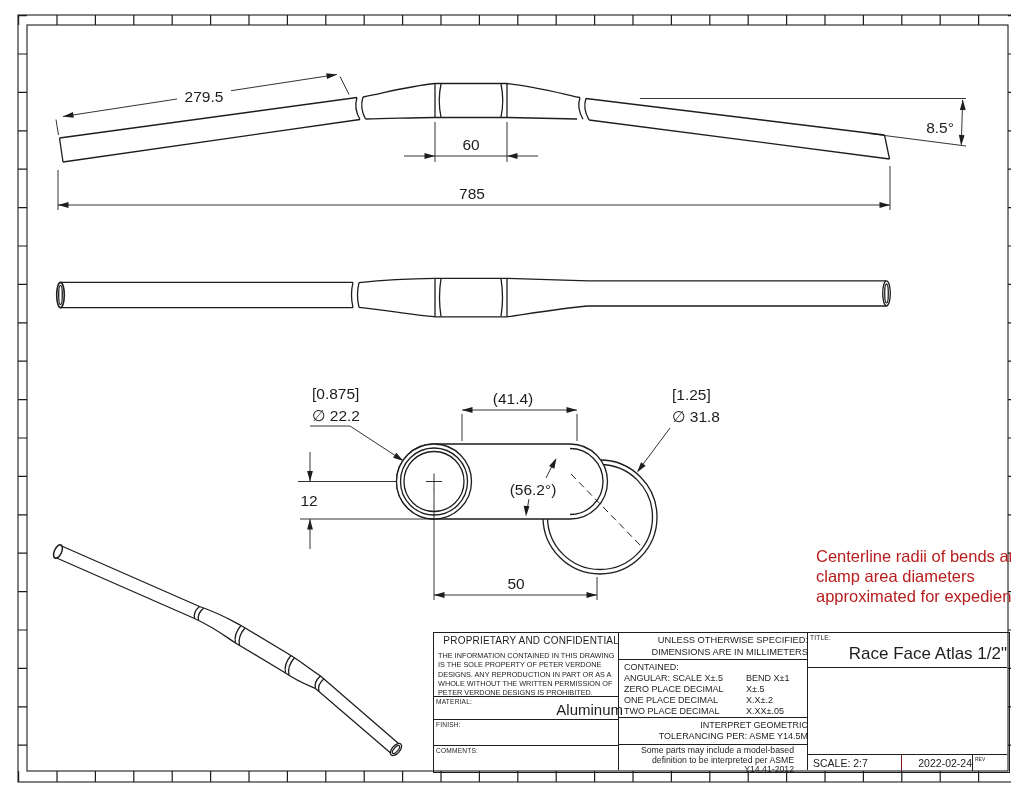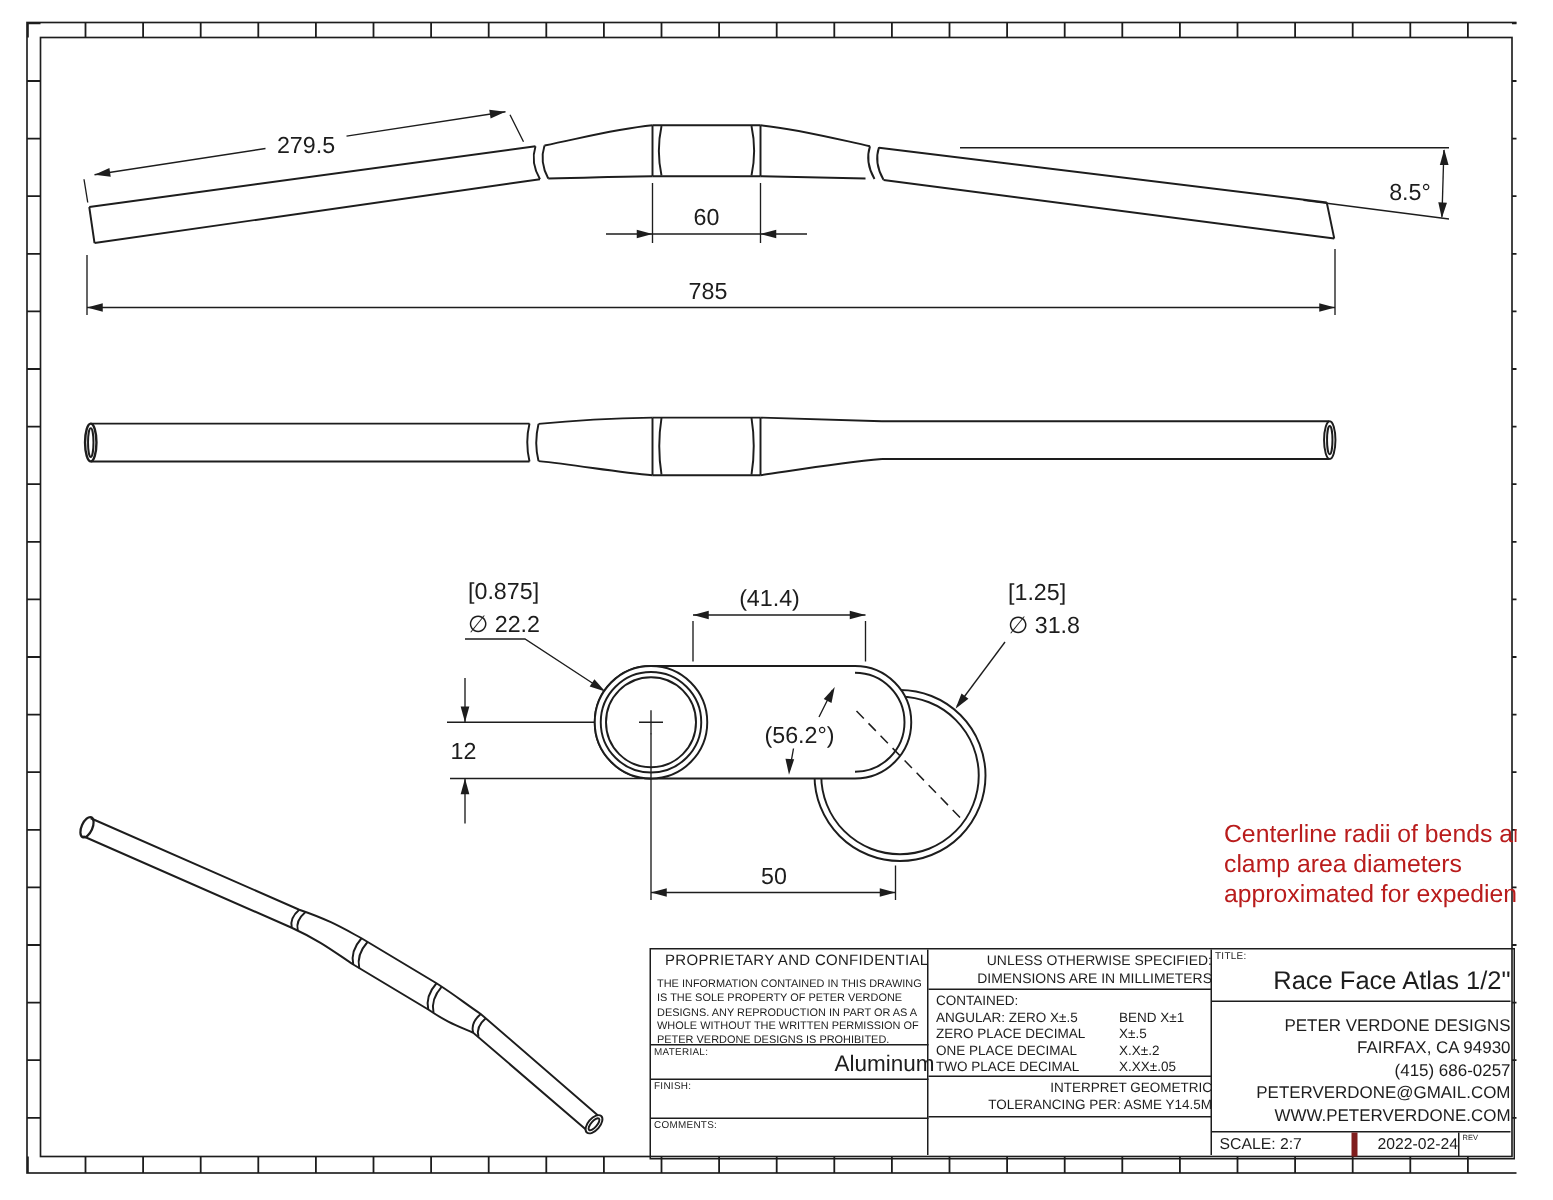--- a/index.html
+++ b/index.html
@@ -6,21 +6,21 @@
   #sheet{position:relative;width:1011px;height:800px;background:#fff;overflow:hidden;
          font-family:"Liberation Sans",sans-serif;color:#1d1d1d;}
   svg{position:absolute;left:0;top:0;}
   svg text{font-family:"Liberation Sans",sans-serif;fill:#1d1d1d;}
   .dimtxt{font-size:15.5px;}
   
   #note{position:absolute;left:816px;top:546px;width:228px;font-size:16.5px;line-height:1.22;color:#b91c1c;}
   
   #tb{position:absolute;left:433px;top:632px;width:575px;height:139px;border:1px solid #1d1d1d;box-sizing:content-box;font-size:9px;}
   .abs{position:absolute;box-sizing:border-box;}
-  .bl{border-left:4px solid #7f1d1d;} .br{border-right:1px solid #1d1d1d;}
+  .bl{border-left:1px solid #7f1d1d;} .br{border-right:1px solid #1d1d1d;}
   .bt{border-top:1px solid #1d1d1d;} .bb{border-bottom:1px solid #1d1d1d;}
   .ctr{text-align:right;}
   .tiny{font-size:6.6px;letter-spacing:.2px;}
   #prop-head{left:0;top:2px;width:185px;font-size:10px;letter-spacing:.2px;}
   #prop-body{left:4px;top:18px;width:177px;font-size:7.3px;line-height:1.28;}
   #row-material{left:0;top:63px;width:185px;height:23px;}
   #material-value{left:4px;top:4px;width:185px;font-size:15px;}
   #row-finish{left:0;top:86px;width:185px;height:26px;}
   #row-comments{left:0;top:112px;width:185px;height:25px;}
   #col-mid{left:185px;top:0;width:189px;height:137px;}
@@ -216,21 +216,21 @@
   <div class="abs br" id="col-mid">
     <div class="abs ctr bb" style="left:0;top:0;width:189px;height:27px;text-decoration:underline;">
       <div id="specs-head" class="abs ctr">
         <div>UNLESS OTHERWISE SPECIFIED:</div>
         <div>DIMENSIONS ARE IN MILLIMETERS</div>
       </div>
     </div>
     <div class="abs" id="tol-block">
       <div>CONTAINED:</div>
       <div class="tolrow">
-            <span class="lab">ANGULAR: ZERO X±.5</span>
+            <span class="lab">ANGULAR: SCALE X±.5</span>
             <span class="val">BEND X±1</span>
           </div>
       <div class="tolrow">
             <span class="lab">ZERO PLACE DECIMAL</span>
             <span class="val">X±.5</span>
           </div>
       <div class="tolrow">
             <span class="lab">ONE PLACE DECIMAL</span>
             <span class="val">X.X±.2</span>
           </div>
@@ -238,34 +238,28 @@
             <span class="lab">TWO PLACE DECIMAL</span>
             <span class="val">X.XX±.05</span>
           </div>
     </div>
     <div class="abs ctr bt bb" style="left:0;top:84px;width:189px;height:28px;">
       <div id="interpret" class="abs ctr" style="left:0;top:2px;width:189px;">
         <div>INTERPRET GEOMETRIC</div>
         <div>TOLERANCING PER: ASME Y14.5M</div>
       </div>
     </div>
+    <div class="abs ctr" id="model-note">Some parts may include a model-based definition to be interpreted per ASME Y14.41-2012</div>
   </div>
 
   <div class="abs" id="col-right">
     <div class="abs bb" style="left:0;top:0;width:199px;height:35px;">
       <span class="abs tiny" id="title-label">TITLE:</span>
       <div class="abs ctr" id="title-value">Race Face Atlas 1/2"</div>
     </div>
-    <div class="abs ctr" id="company">
-      <div>PETER VERDONE DESIGNS</div>
-      <div>FAIRFAX, CA 94930</div>
-      <div>(415) 686-0257</div>
-      <div>PETERVERDONE@GMAIL.COM</div>
-      <div>WWW.PETERVERDONE.COM</div>
-    </div>
     <div class="abs bt" id="row-bottom">
       <div class="abs" id="cell-scale">SCALE: 2:7</div>
       <div class="abs bl br ctr" id="cell-date">2022-02-24</div>
       <div class="abs" id="cell-rev">REV</div>
     </div>
   </div>
 
 </div>
 </div>
 

